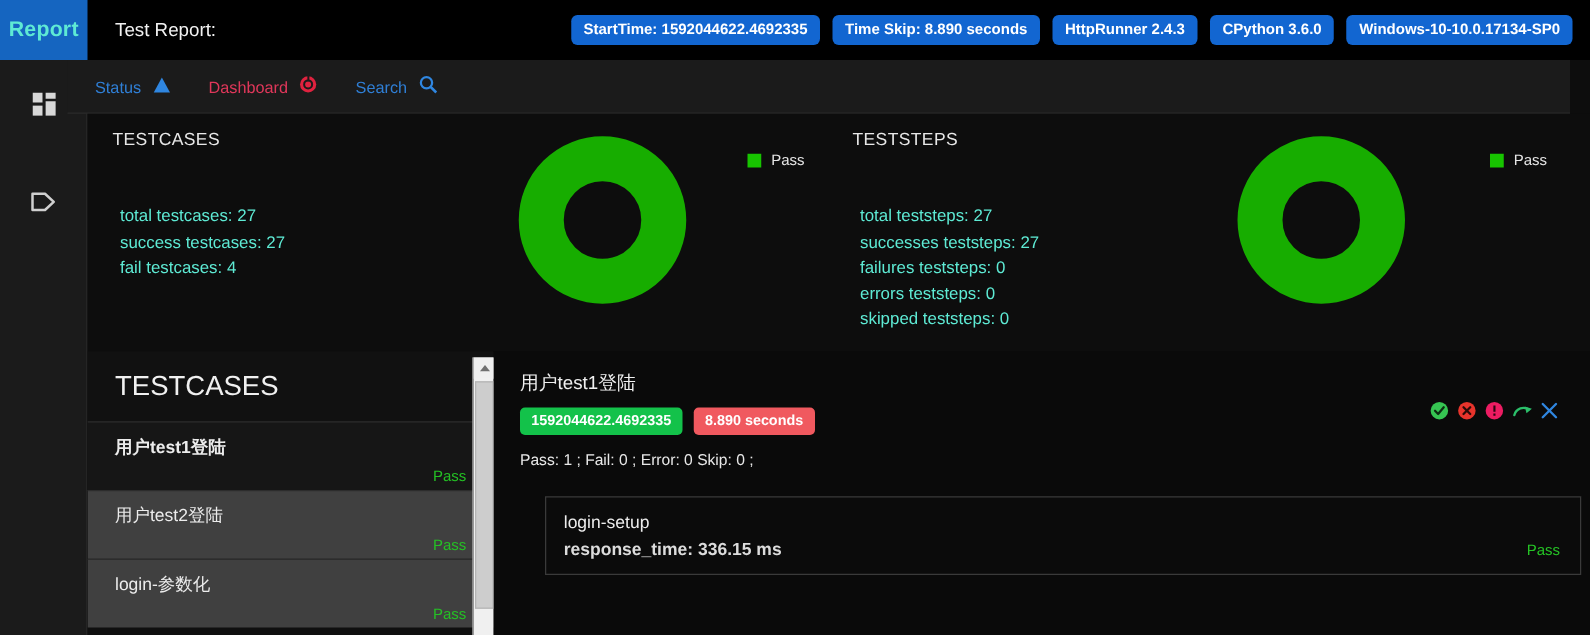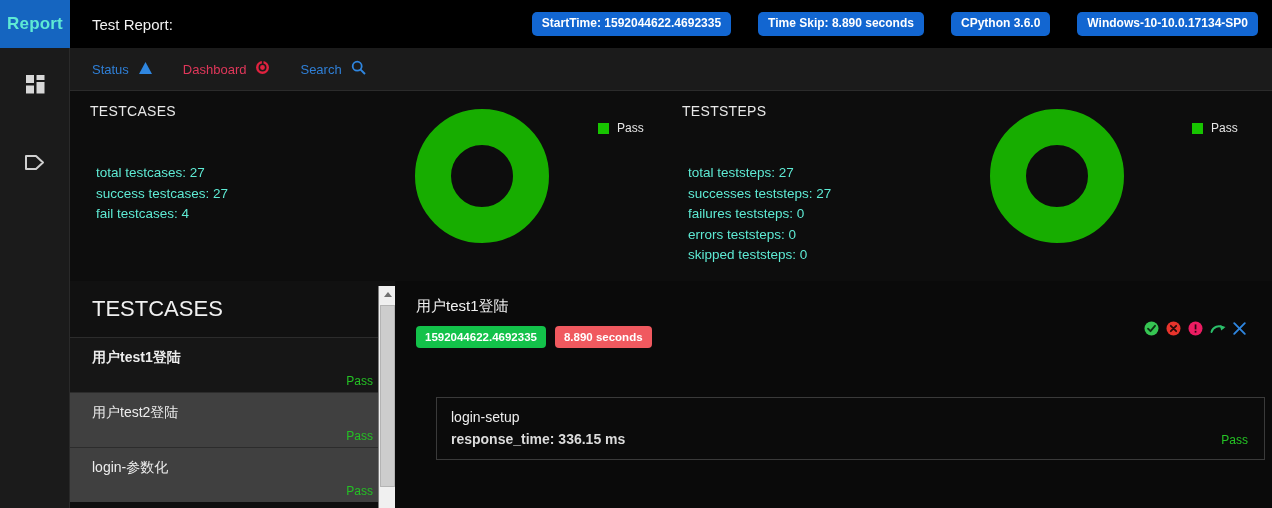--- a/index.html
+++ b/index.html
@@ -18,41 +18,41 @@
   }
   .logo-block {
     width: 70px; height: 54px; background: #1565c0;
     display: flex; align-items: center; justify-content: center;
     color: #5eead4; font-size: 17px; font-weight: bold; letter-spacing: .2px;
     flex: 0 0 70px;
   }
   .report-title {
     color: #f2f2f2; font-size: 15px; margin-left: 22px; white-space: nowrap;
   }
-  .badges { margin-left: auto; display: flex; align-items: center; gap: 27px; padding-right: 14px; }
+  .badges { margin-left: auto; display: flex; align-items: center; gap: 10px; padding-right: 14px; }
   .badge {
     background: #1266d1; color: #fff; font-size: 12px; font-weight: bold;
     padding: 5px 10px; border-radius: 5px; white-space: nowrap; line-height: 1.1;
   }
   .badge .val { font-weight: bold; }
 
   
   .rail {
     position: absolute; left: 0; top: 48px; width: 70px; height: 460px;
     background: #1b1b1b; border-right: 1px solid #2a2a2a;
   }
   .rail-item {
     width: 70px; height: 60px; display: flex; align-items: center; justify-content: center;
   }
   .rail-item:first-child { margin-top: 8px; }
   .rail-item:nth-child(2) { margin-top: 18px; }
 
   
   .navbar {
-    position: absolute; left: 70px; top: 48px; width: 1202px; height: 43px;
+    position: absolute; left: 54px; top: 48px; width: 1202px; height: 43px;
     background: #1b1b1b; border-bottom: 1px solid #2b2b2b;
     display: flex; padding-left: 22px; gap: 30px;
   }
   .nav-item { display: flex; align-items: center; gap: 9px; font-size: 13px; cursor: pointer; }
   .nav-status { color: #2f7fd6; }
   .nav-dashboard { color: #e0375a; }
   .nav-search { color: #2f7fd6; }
 
   
   .stats {
@@ -157,20 +157,24 @@
     <div class="logo-block">Report</div>
     <div class="report-title">Test Report:</div>
     <div class="badges">
       <div class="badge">
         <span>StartTime:</span>
         <span class="val">1592044622.4692335</span>
       </div>
       <div class="badge">
         <span>Time Skip:</span>
         <span class="val">8.890 seconds</span>
+      </div>
+      <div class="badge">
+        <span>HttpRunner</span>
+        <span class="val">2.4.3</span>
       </div>
       <div class="badge">
         <span>CPython</span>
         <span class="val">3.6.0</span>
       </div>
       <div class="badge">
         <span>Windows-10-10.0.17134-SP0</span>
       </div>
     </div>
   </div>
@@ -290,20 +294,21 @@
     </div>
 
     <div class="detail">
       <div class="detail-title">用户test1登陆</div>
 
       <div class="detail-chips">
         <span class="chip chip-time">1592044622.4692335</span>
         <span class="chip chip-dur">8.890 seconds</span>
       </div>
 
+      <div class="detail-counts">Pass: 1 ; Fail: 0 ; Error: 0 Skip: 0 ;</div>
 
       <div class="detail-icons">
         <span class="ic">
           <svg width="15" height="15" viewBox="0 0 15 15">
             <circle cx="7.5" cy="7.5" r="7" fill="#36c552"></circle>
             <path d="M4 7.6 L6.5 10.2 L11 4.8" fill="none" stroke="#0c2f12" stroke-width="1.8" stroke-linecap="round" stroke-linejoin="round"></path>
           </svg>
         </span>
         <span class="ic">
           <svg width="15" height="15" viewBox="0 0 15 15">

